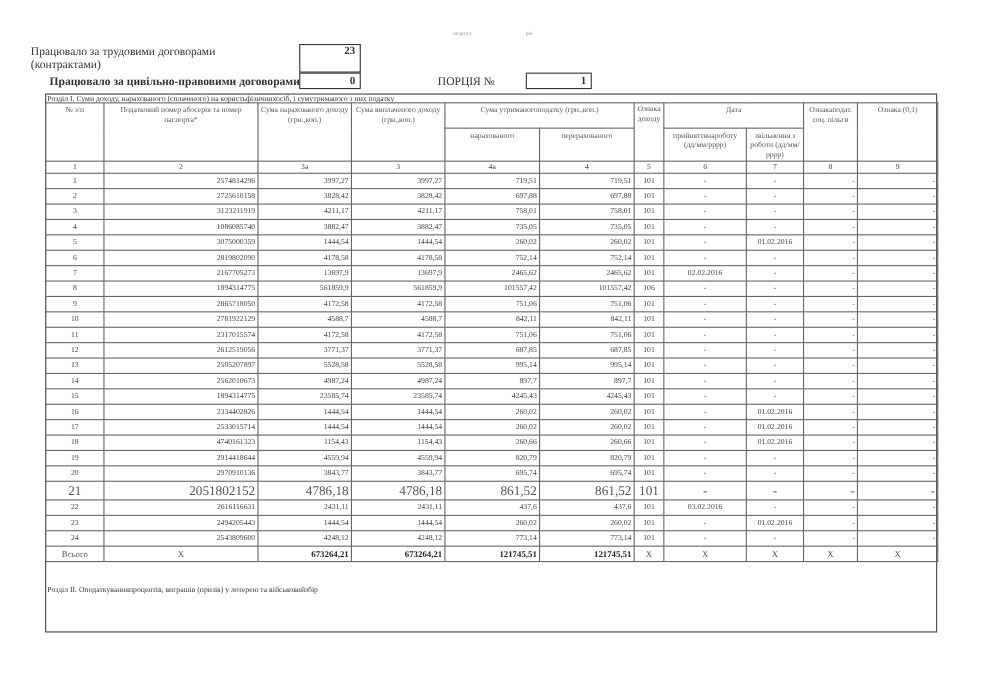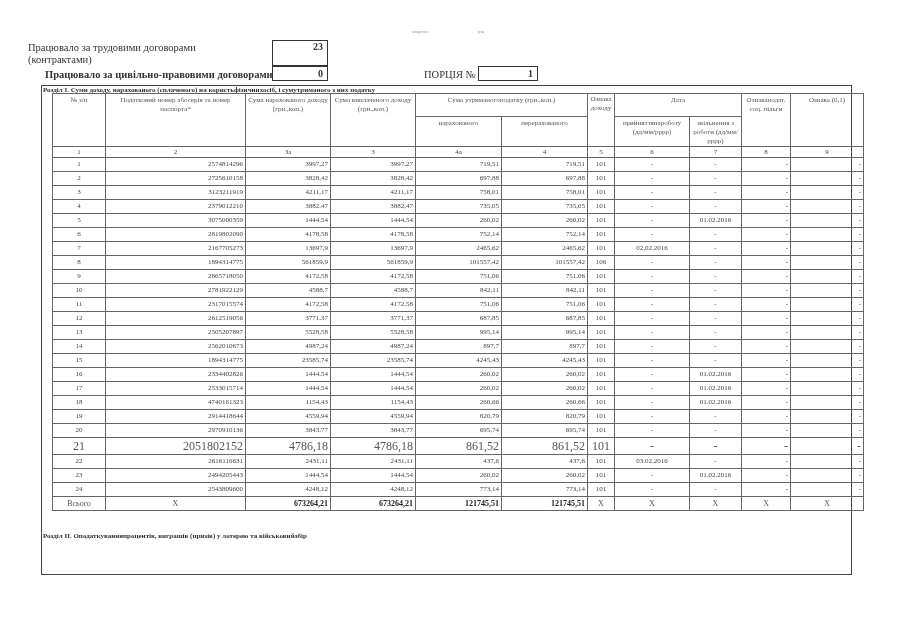--- a/index.html
+++ b/index.html
@@ -5,44 +5,44 @@
   html, body { margin:0; padding:0; background:#ffffff; }
   body { width:900px; height:636px; position:relative; overflow:hidden;
          font-family:"Liberation Serif", serif; color:#333; }
   .qy { position:absolute; top:29px; font-size:5px; color:#9a9a9a; }
   .qy.q { left:412px; } .qy.y { left:478px; }
   .lbl { position:absolute; font-size:10.5px; color:#333; line-height:12px; }
   .box { position:absolute; border:1px solid #333; text-align:right;
          font-size:10px; font-weight:bold; padding-right:4px; box-sizing:border-box; height:15px; line-height:13px; }
   .frame { position:absolute; left:41px; top:85px; width:811px; height:490px;
            border:1px solid #444; box-sizing:border-box; }
-  table { position:absolute; left:52px; top:93px; border-collapse:collapse;
+  table { position:absolute; left:41px; top:93px; border-collapse:collapse;
           table-layout:fixed; width:811px; font-size:7px; color:#444; }
   td, th { border:1px solid #666; padding:0 2px; height:13px; line-height:9px;
            overflow:hidden; white-space:nowrap; font-weight:normal; }
   th { vertical-align:top; text-align:center; white-space:normal; color:#555; font-size:7px; padding-top:2px; }
-  .sec { position:absolute; left:43px; font-size:7px; font-weight:bold; color:#333; }
+  .sec { position:absolute; left:43px; font-size:7px; font-weight:normal; color:#333; }
   .num { text-align:right; }
   .c { text-align:center; }
   .idx td { text-align:center; height:10px; }
   tr.big td { font-size:12px; height:16px; color:#555;margin-top:44px; }
   tr.total td { font-weight:bold; font-size:8px; color:#222; }
   tr.total td.c { font-weight:normal; color:#555; }
 </style>
 </head>
 <body>
 
 <div class="qy q">квартал</div>
 <div class="qy y">рік</div>
 
 <div class="lbl" style="left:28px;top:42px;width:200px;">Працювало за трудовими договорами (контрактами)</div>
 <div class="box" style="left:272px;top:40px;width:56px;height:26px;line-height:12px;">23</div>
 <div class="lbl" style="left:45px;top:69px;font-weight:bold;">Працювало за цивільно-правовими договорами</div>
 <div class="box" style="left:272px;top:66px;width:56px;">0</div>
-<div class="lbl" style="left:424px;top:69px;text-align:center;">ПОРЦІЯ №</div>
+<div class="lbl" style="left:398px;top:69px;text-align:center;">ПОРЦІЯ №</div>
 <div class="box" style="left:478px;top:66px;width:60px;">1</div>
 
 <div class="frame"></div>
 <div class="sec" style="top:86px;">Розділ I. Суми доходу, нарахованого (сплаченого) на користьфізичнихосіб, і сумутриманого з них податку</div>
 
 <table>
   <colgroup>
     <col style="width:53px">
       <col style="width:140px">
       <col style="width:85px">
@@ -122,21 +122,21 @@
         <td class="num">758,01</td>
         <td class="num">758,01</td>
         <td class="c">101</td>
         <td class="c">-</td>
         <td class="c">-</td>
         <td class="num">-</td>
         <td class="num">-</td>
       </tr>
       <tr>
         <td class="c">4</td>
-        <td class="num">2379012210</td>
+        <td class="num">1086085740</td>
         <td class="num">3882,47</td>
         <td class="num">3882,47</td>
         <td class="num">735,05</td>
         <td class="num">735,05</td>
         <td class="c">101</td>
         <td class="c">-</td>
         <td class="c">-</td>
         <td class="num">-</td>
         <td class="num">-</td>
       </tr>

